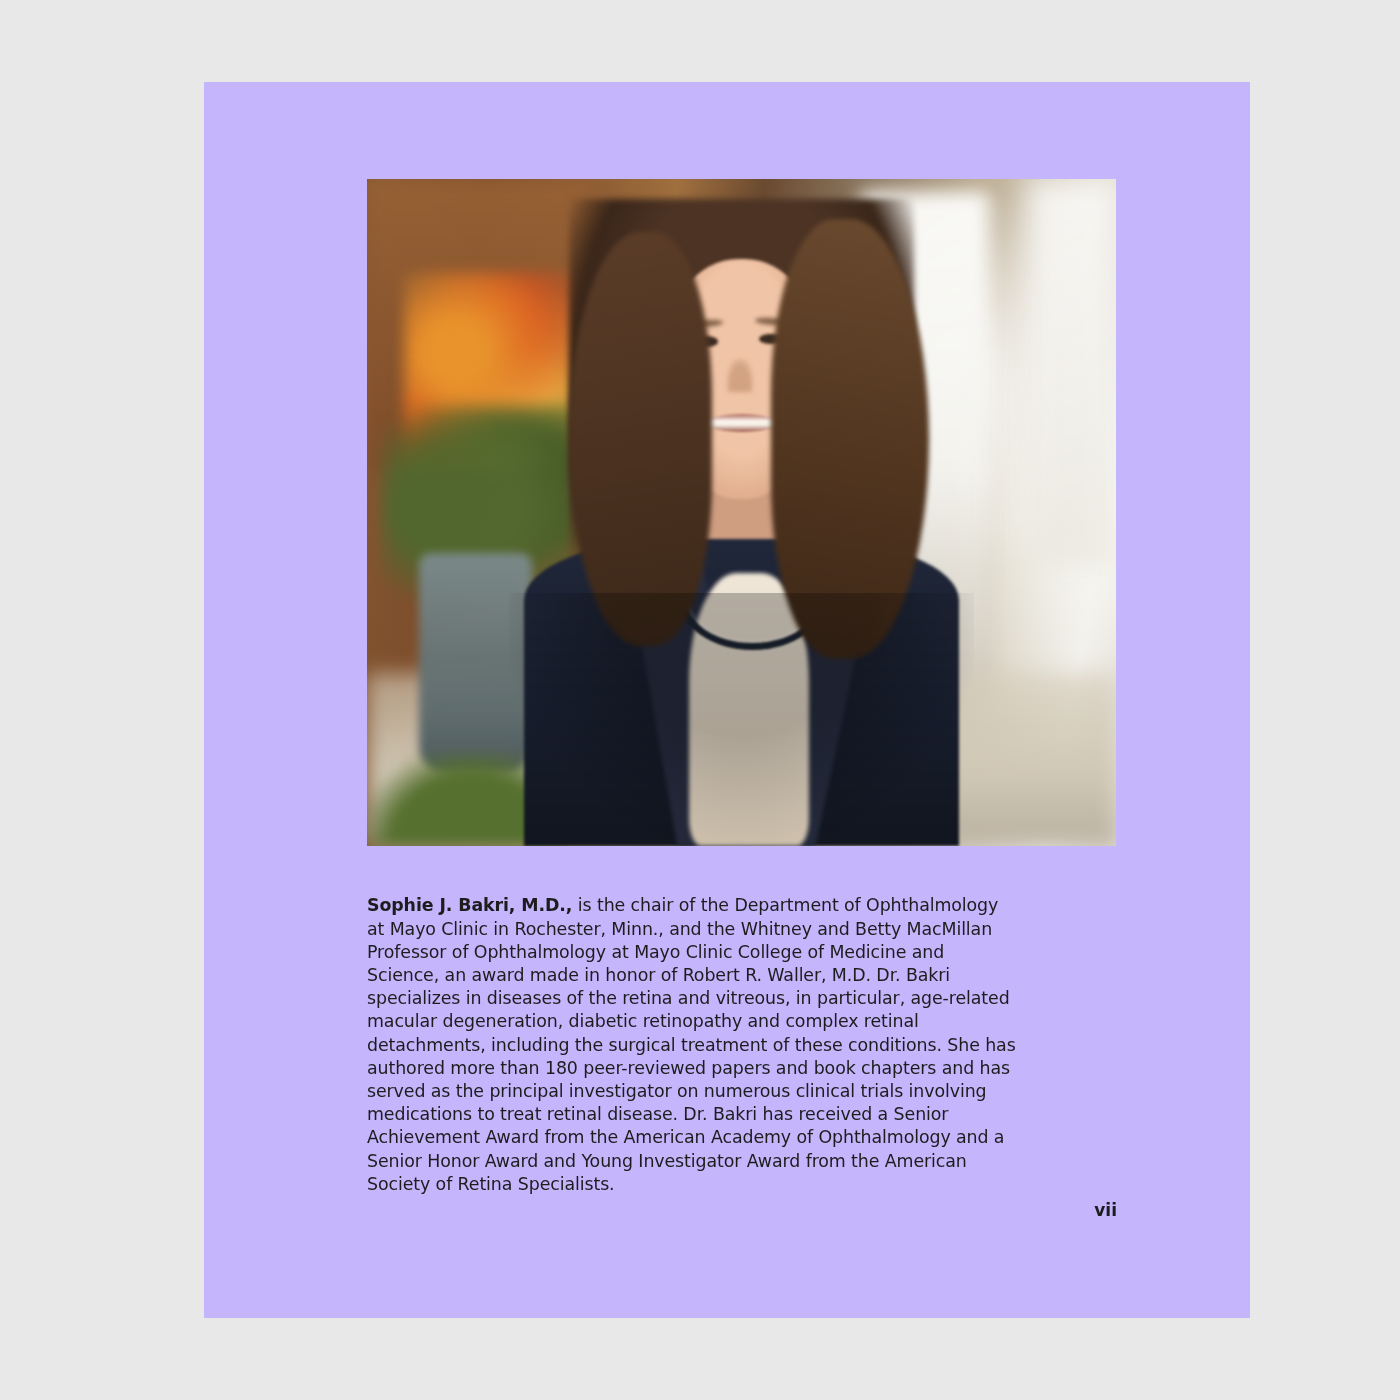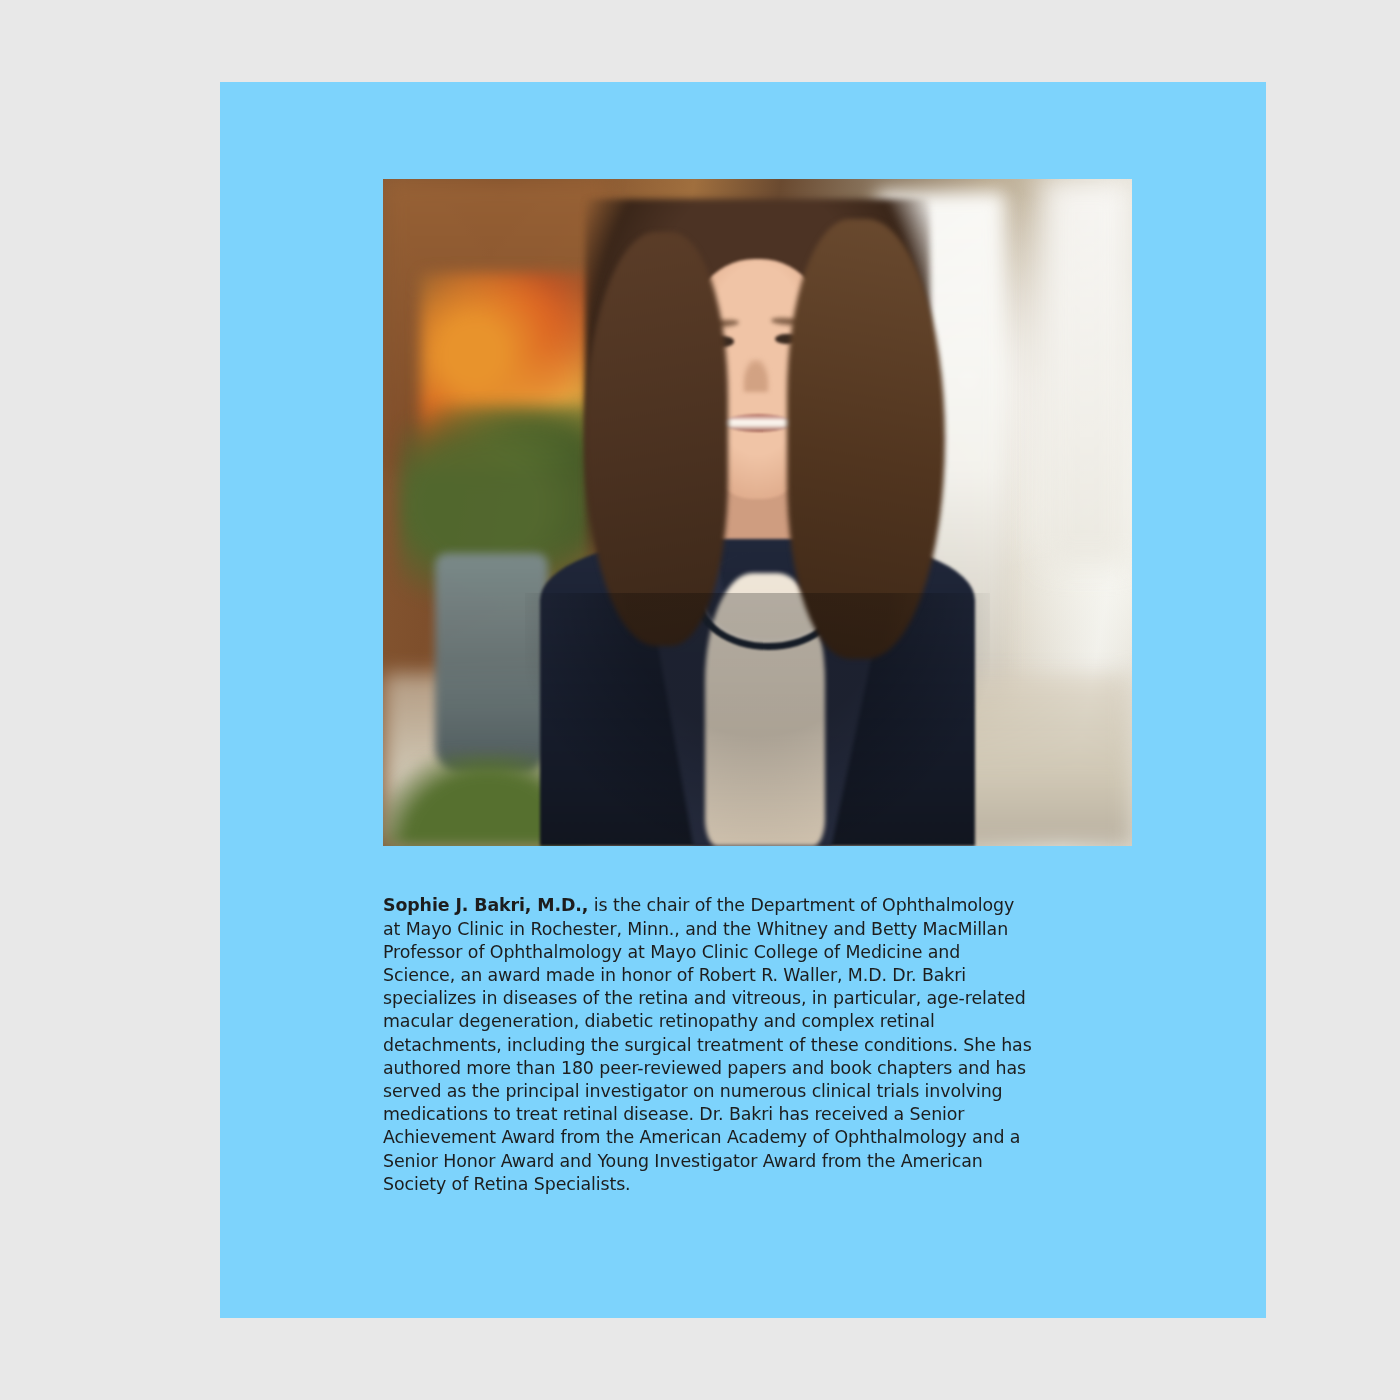--- a/index.html
+++ b/index.html
@@ -13,22 +13,21 @@
     font-family: "Liberation Sans", sans-serif;
     overflow: hidden;
   }
 
   .page-wrap {
     position: absolute;
     left: 204px;
     top: 82px;
     width: 1046px;
     height: 1236px;
-    background: #7dd3fc;
-    margin-left: 16px;
+    background: #c4b5fd;
   }
 
   .portrait {
     position: absolute;
     left: 163px;
     top: 97px;
     width: 749px;
     height: 667px;
     overflow: hidden;
     background: #6f6252;
@@ -351,14 +350,15 @@
     <div class="eye r"></div>
     <div class="nose"></div>
     <div class="mouth"></div>
     <div class="subj-hair-l"></div>
     <div class="subj-hair-r"></div>
     <div class="subj-shoulder-shadow"></div>
   </div>
 
   <p class="caption"><b>Sophie J. Bakri, M.D.,</b><span> is the chair of the Department of Ophthalmology at Mayo Clinic in Rochester, Minn., and the Whitney and Betty MacMillan Professor of Ophthalmology at Mayo Clinic College of Medicine and Science, an award made in honor of Robert R. Waller, M.D. Dr. Bakri specializes in diseases of the retina and vitreous, in particular, age-related macular degeneration, diabetic retinopathy and complex retinal detachments, including the surgical treatment of these conditions. She has authored more than 180 peer-reviewed papers and book chapters and has served as the principal investigator on numerous clinical trials involving medications to treat retinal disease. Dr. Bakri has received a Senior Achievement Award from the American Academy of Ophthalmology and a Senior Honor Award and Young Investigator Award from the American Society of Retina Specialists.</span></p>
 
+  <div class="folio">vii</div>
 
 </div>
 
 </body></html>

